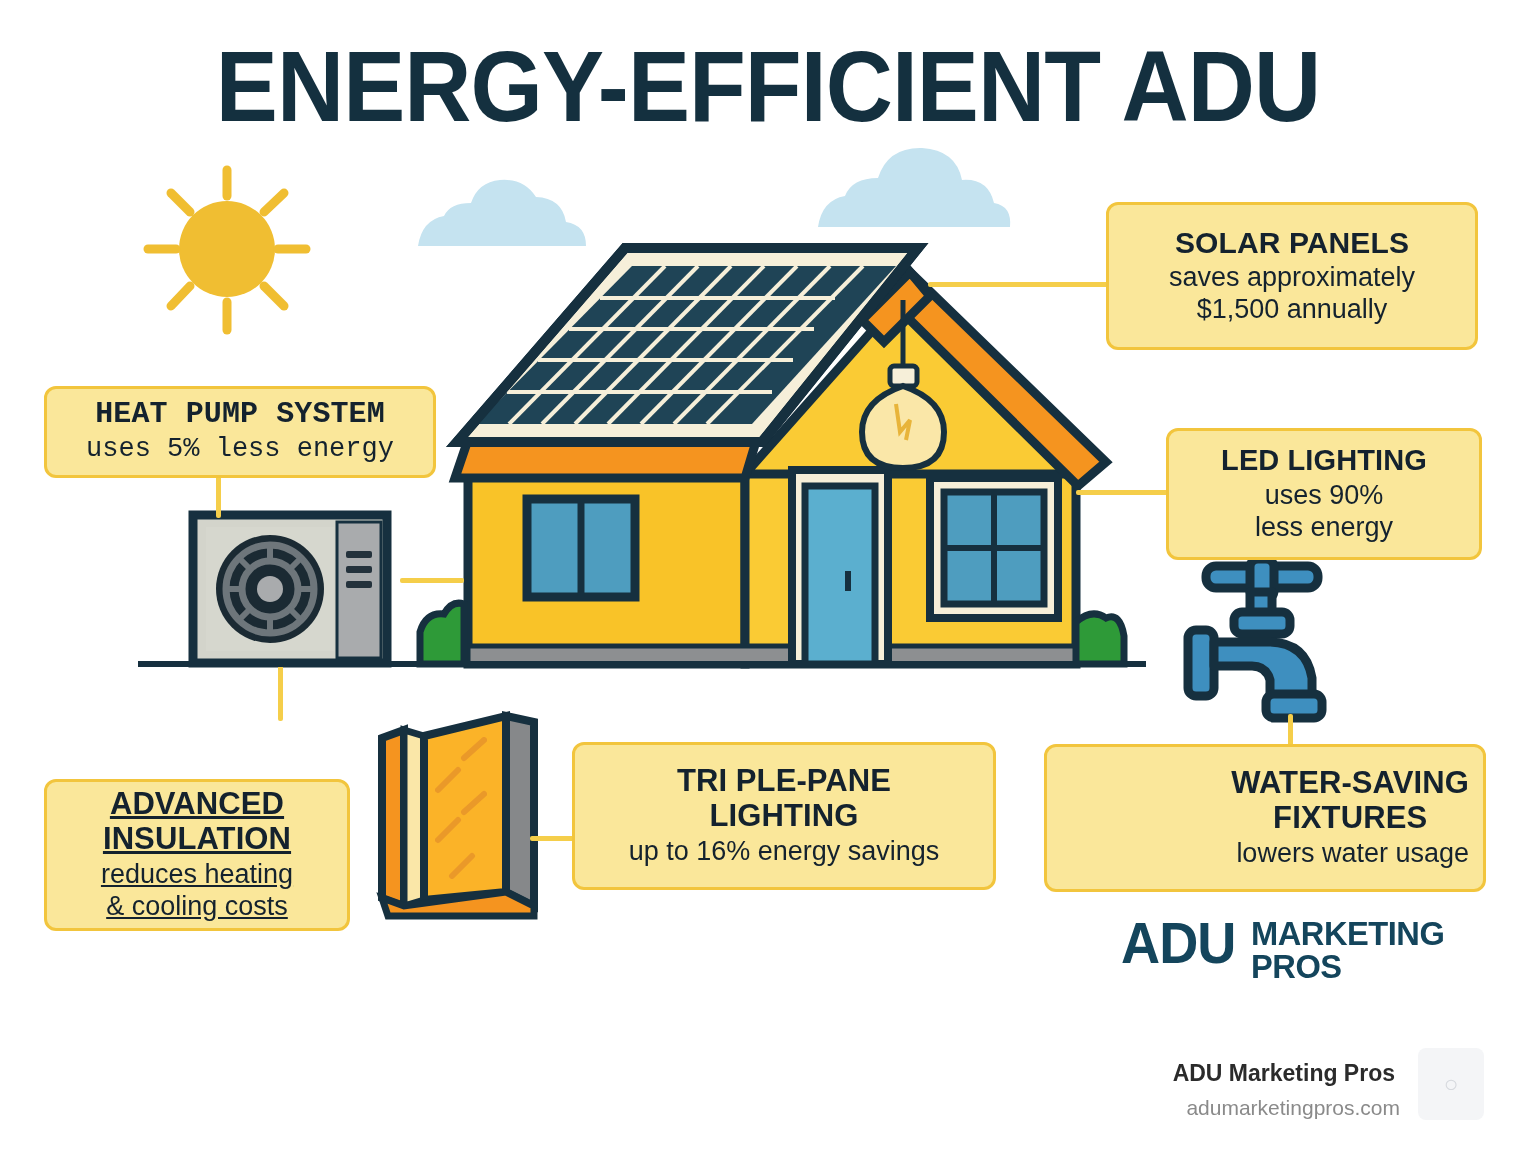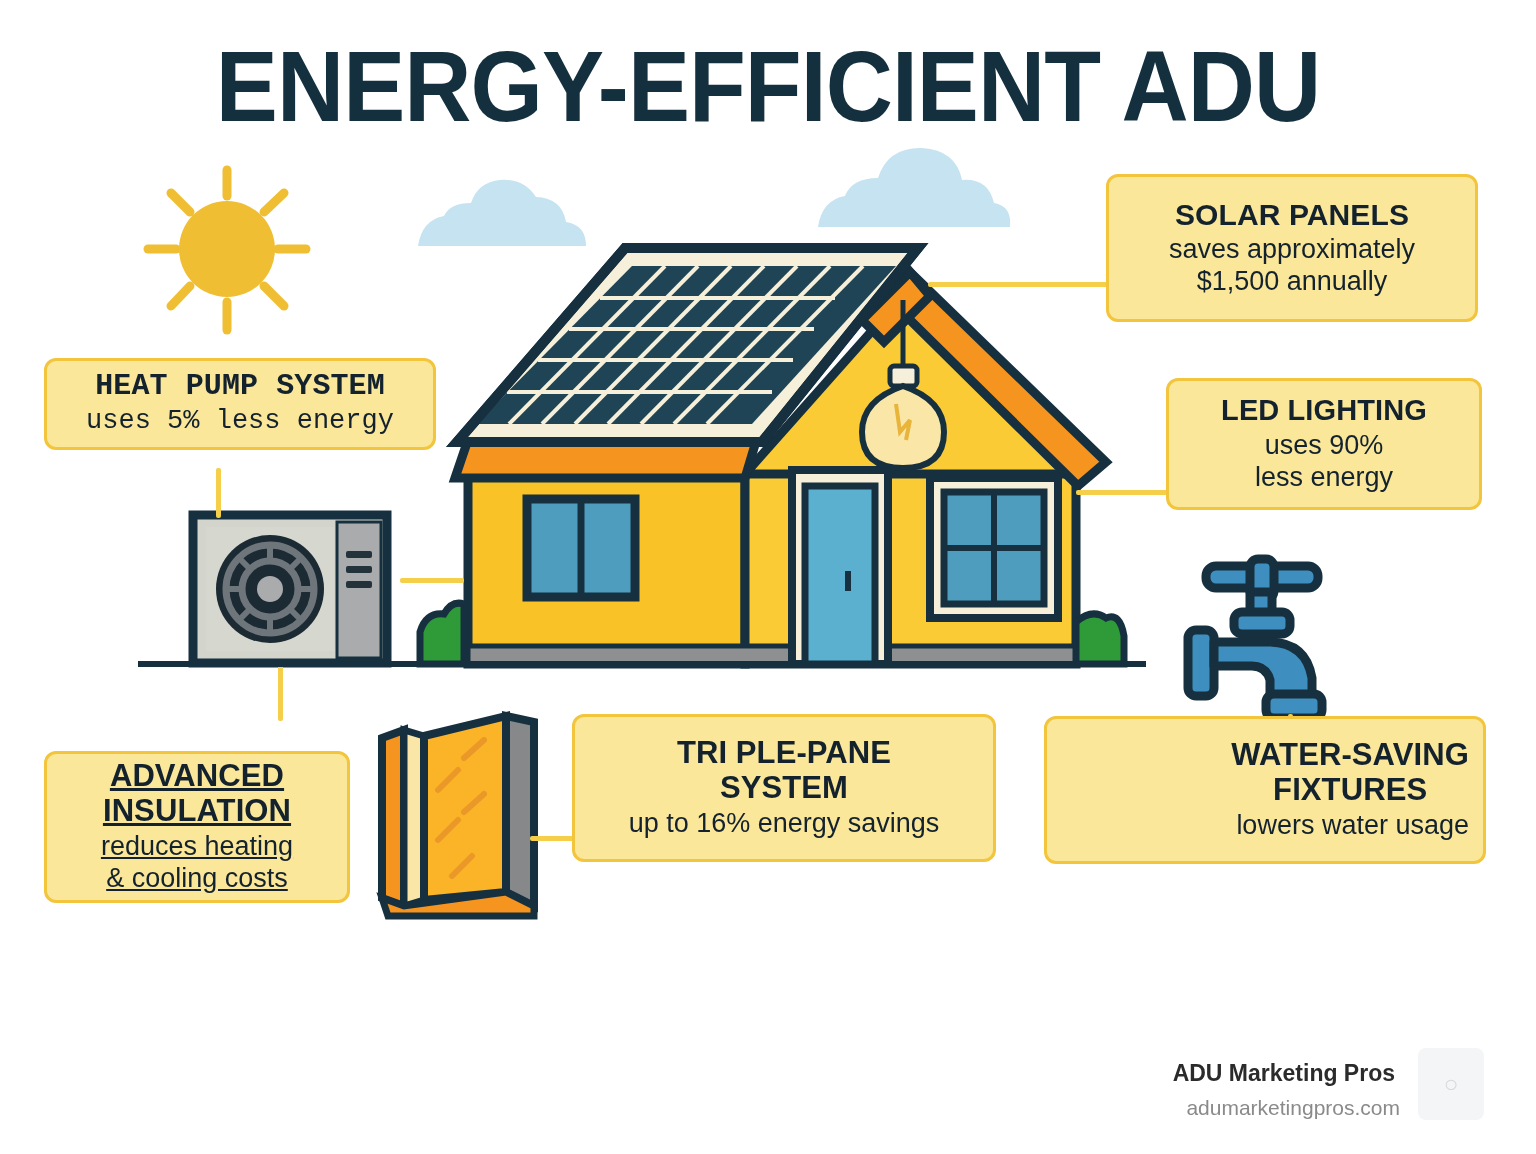--- a/index.html
+++ b/index.html
@@ -34,38 +34,39 @@
     border: 3px solid #F2C53D;
     border-radius: 12px;
     text-align: center;
     color: #14222E;
     padding: 10px 14px;
     display: flex;
     flex-direction: column;
     justify-content: center;
     align-items: center;
     z-index: 6;
+    margin-top: 28px;
   }
   .callout .ttl {
     font-weight: bold;
     font-size: 29px;
     line-height: 1.12;
     letter-spacing: 0.1px;
     white-space: pre-line;
   }
   .callout .sub {
     font-size: 27px;
     line-height: 1.18;
     margin-top: 3px;
     white-space: pre-line;
   }
 
   #co-solar    { left: 1106px; top: 174px;  width: 372px; height: 148px; }
   #co-heatpump { left: 44px;   top: 358px;  width: 392px; height: 92px; font-family: Liberation Mono, monospace; }
-  #co-led      { left: 1166px; top: 378px;  width: 316px; height: 132px; }
+  #co-led      { left: 1166px; top: 400px;  width: 316px; height: 132px; }
   #co-insul    { left: 44px;   top: 751px;  width: 306px; height: 152px; text-decoration: underline; }
   #co-windows  { left: 572px;  top: 714px;  width: 424px; height: 148px; }
   #co-water    { left: 1044px; top: 716px;  width: 442px; height: 148px; align-items: flex-end; }
 
   #co-solar .ttl, #co-heatpump .ttl { font-size: 30px; }
   #co-windows .ttl, #co-water .ttl { font-size: 31px; }
   #co-insul .ttl { font-size: 31px; }
 
   
   .conn { position: absolute; background: #F5CE4A; z-index: 3; border-radius: 2px; }
@@ -301,30 +302,37 @@
 
   <div class="callout" id="co-insul">
     <div class="ttl">ADVANCED
 INSULATION</div>
     <div class="sub">reduces heating
 &amp; cooling costs</div>
   </div>
 
   <div class="callout" id="co-windows">
     <div class="ttl">TRI PLE-PANE
-SYSTEM</div>
+LIGHTING</div>
     <div class="sub">up to 16% energy savings</div>
   </div>
 
   <div class="callout" id="co-water">
     <div class="ttl">WATER-SAVING
 FIXTURES</div>
     <div class="sub">lowers water usage</div>
   </div>
 
+  <div id="logo">
+    <span class="adu">ADU</span>
+    <span class="stack">
+      <div>MARKETING</div>
+      <div>PROS</div>
+    </span>
+  </div>
 
   <div class="footer-name">ADU Marketing Pros</div>
   <div class="footer-url">adumarketingpros.com</div>
   <div id="footer-badge">
     <div class="glyph">○</div>
   </div>
 
 </div>
 
 </body></html>

